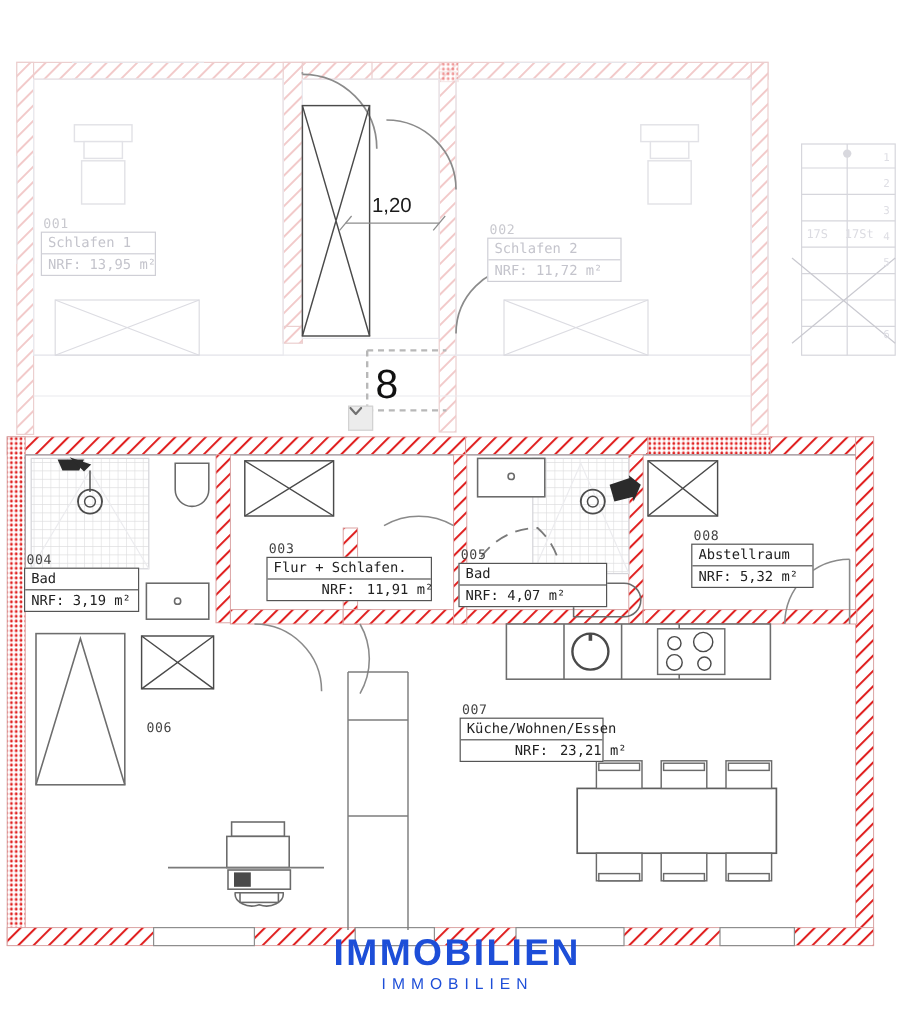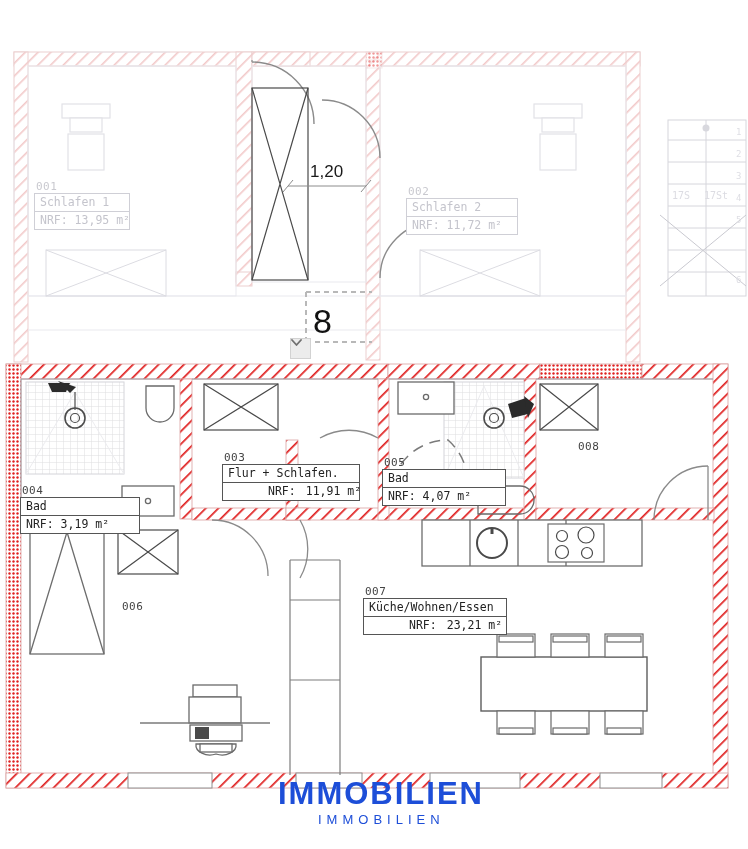--- a/index.html
+++ b/index.html
@@ -325,53 +325,57 @@
     <div class="code">003</div>
     <div class="box">
       <div class="r">Flur + Schlafen.</div>
       <div class="r two">
         <span>NRF:</span>
         <span>11,91 m²</span>
       </div>
     </div>
   </div>
 
-  <div class="lbl" style="left:20px;top:460px;width:120px;margin-top:24px;">
+  <div class="lbl" style="left:20px;top:460px;width:96px;">
     <div class="code">004</div>
     <div class="box">
       <div class="r">Bad</div>
       <div class="r">NRF: 3,19 m²</div>
     </div>
   </div>
 
   <div class="lbl" style="left:382px;top:456px;width:124px;">
     <div class="code">005</div>
     <div class="box">
       <div class="r">Bad</div>
       <div class="r">NRF: 4,07 m²</div>
     </div>
   </div>
 
   <div class="lbl" style="left:120px;top:600px;width:102px;">
     <div class="code">006</div>
   </div>
 
-  <div class="lbl" style="left:363px;top:585px;width:144px;">
+  <div class="lbl" style="left:383px;top:585px;width:120px;">
     <div class="code">007</div>
     <div class="box">
       <div class="r">Küche/Wohnen/Essen</div>
       <div class="r two">
         <span>NRF:</span>
         <span>23,21 m²</span>
       </div>
     </div>
   </div>
 
   <div class="lbl" style="left:563px;top:440px;width:102px;margin-left:13px;">
     <div class="code">008</div>
+    <div class="box">
+      <div class="r">Abstellraum</div>
+      <div class="r">NRF: 5,32 m²</div>
+    </div>
   </div>
 
   <div class="dim" style="left:310px;top:162px;">1,20</div>
 
   <div class="marker8" style="left:313px;top:304px;">8</div>
   <div class="chev" style="left:290px;top:338px;">
     <svg width="11" height="7" viewBox="0 0 11 7">
       <path d="M1 1 L5.5 6 L10 1" fill="none" stroke="#707070" stroke-width="1.8" stroke-linecap="round" stroke-linejoin="round"></path>
     </svg>
   </div>

